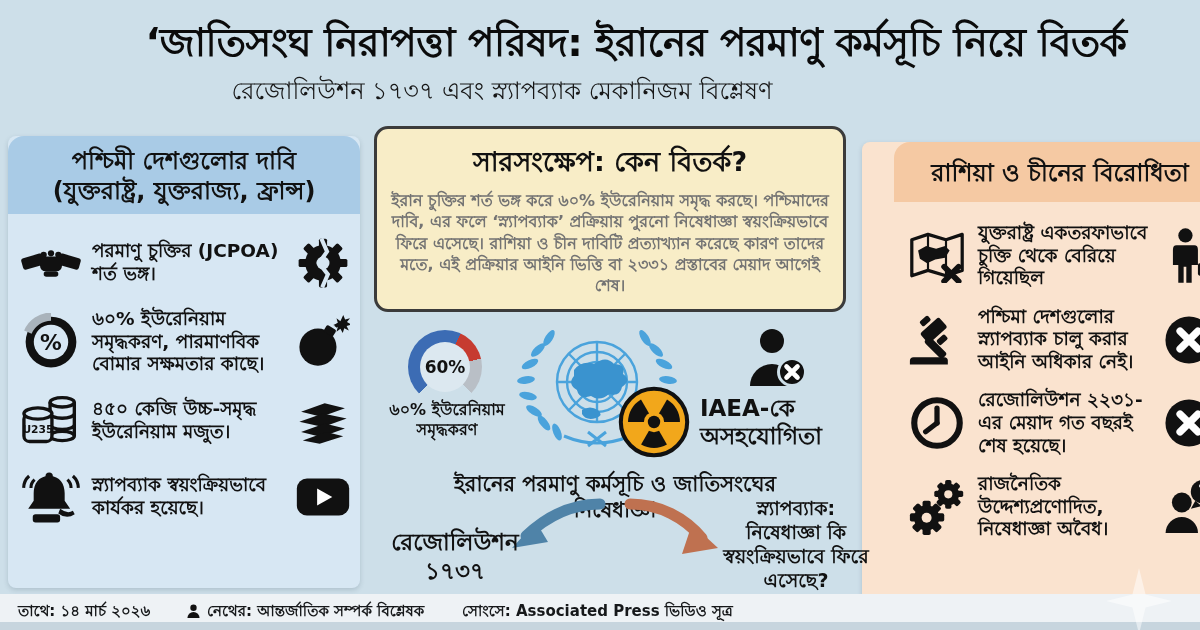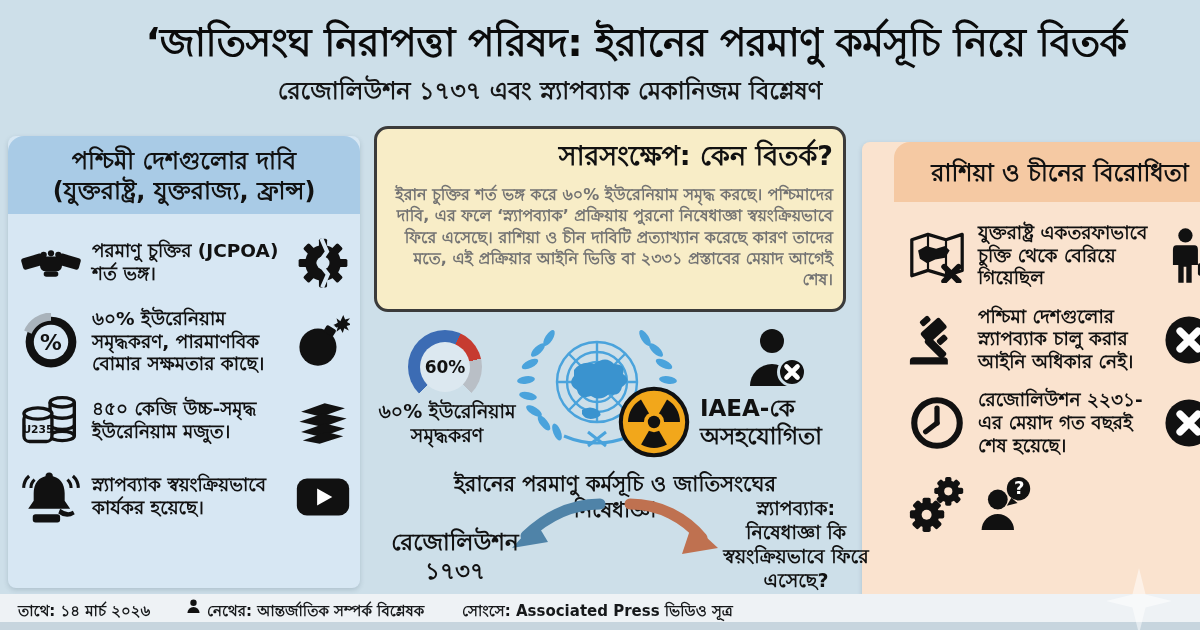--- a/index.html
+++ b/index.html
@@ -5,71 +5,71 @@
   html,body{margin:0;padding:0;}
   body{
     width:1200px;height:630px;position:relative;overflow:hidden;
     background:#cddfe9;
     font-family:"DejaVu Sans","Liberation Sans",sans-serif;
     color:#111;
   }
   .title{position:absolute;top:12px;left:0;width:1200px;text-align:center;
     font-size:39px;font-weight:800;letter-spacing:-.5px;color:#0b0b0b;padding-left:36px;}
   .subtitle{position:absolute;top:72px;left:0;width:1004px;text-align:center;
-    font-size:24px;font-weight:700;color:#161616;margin-left:48px;}
+    font-size:24px;font-weight:400;color:#161616;}
 
   
   .panel{position:absolute;border-radius:8px;box-shadow:0 2px 5px rgba(40,60,80,.18);}
   .panel.left{left:8px;top:136px;width:352px;height:452px;background:#d7e7f3;}
   .panel.right{left:862px;top:142px;width:332px;height:544px;background:#fae3cf;padding-left:32px;}
   .panel-head{border-radius:16px 16px 0 0;text-align:center;font-weight:800;line-height:1.25;
     padding:10px 4px 8px 4px;font-size:24px;}
   .panel.left .panel-head{background:#a9cbe6;}
   .panel.right .panel-head{background:#f5c9a3;padding:16px 4px 14px 4px;}
   .rows{padding:8px 10px 4px 12px;}
   .row{display:flex;align-items:center;gap:10px;margin:10px 0 14px 0;}
   .panel.right .row{margin:12px 0 16px 0;}
   .ic{flex:none;display:flex;align-items:center;justify-content:center;position:relative;}
   .ic.lead{width:62px;height:62px;}
   .ic.trail{width:54px;height:58px;}
   .txt{flex:1;font-size:18.5px;font-weight:700;line-height:1.22;}
 
   
   .summary{position:absolute;left:374px;top:126px;width:472px;height:186px;
     background:#f8edc7;border:3px solid #3b3b3b;border-radius:14px;
-    box-sizing:border-box;text-align:right;padding:4px 10px;}
+    box-sizing:border-box;text-align:center;padding:10px 10px;}
   .s-title{font-size:27px;font-weight:800;margin:2px 0 4px 0;}
   .s-body{font-size:16px;font-weight:700;line-height:1.33;color:#737373;}
 
   
   .gauge{position:absolute;left:408px;top:330px;width:74px;height:74px;border-radius:50%;
     background:conic-gradient(from 225deg,#3c6cb4 0deg 160deg,#c63b30 160deg 212deg,#b9bfc6 212deg 270deg,transparent 270deg 360deg);}
   .gauge-inner{position:absolute;inset:12px;border-radius:50%;background:#dce8f0;
     display:flex;align-items:center;justify-content:center;font-size:17px;font-weight:800;}
   .gauge-cap{position:absolute;left:362px;top:400px;width:170px;text-align:center;
-    font-size:19px;font-weight:700;line-height:1.25;}
+    font-size:16px;font-weight:700;line-height:1.25;}
   .un-emblem{position:absolute;left:512px;top:322px;width:170px;height:134px;}
   .radiation{position:absolute;left:618px;top:386px;width:72px;height:72px;}
   .un-cap{position:absolute;left:425px;top:472px;width:380px;text-align:center;
     font-size:21px;font-weight:800;line-height:1.22;}
   .iaea-ic{position:absolute;left:740px;top:328px;width:72px;height:66px;}
   .iaea-lab{position:absolute;left:700px;top:394px;width:160px;text-align:left;
     font-size:23px;font-weight:700;line-height:1.22;}
   .arrows{position:absolute;left:500px;top:496px;width:230px;height:76px;}
   .res-lab{position:absolute;left:380px;top:528px;width:150px;text-align:center;
     font-size:23px;font-weight:800;line-height:1.25;}
   .snap-lab{position:absolute;left:722px;top:497px;width:148px;text-align:center;
     font-size:19px;font-weight:800;line-height:1.26;}
 
   
   .footer-band{position:absolute;left:0;top:594px;width:1200px;height:28px;background:#eef2f5;}
   .bottom-strip{position:absolute;left:0;top:622px;width:1200px;height:8px;background:#c7d5de;}
   .f-item{position:absolute;top:599px;font-size:15px;font-weight:600;color:#16181a;}
   .f-date{left:18px;}
-  .f-author{left:186px;display:flex;align-items:flex-start;gap:6px;}
+  .f-author{left:186px;display:flex;align-items:center;gap:6px;}
   .f-source{left:462px;}
 
   .sparkle{position:absolute;left:1106px;top:568px;width:66px;height:66px;background:#fff;opacity:.5;
     clip-path:polygon(50% 0,60% 40%,100% 50%,60% 60%,50% 100%,40% 60%,0 50%,40% 40%);}
 
   .iclab{position:absolute;font-weight:800;color:#111;}
   svg{display:block;}
 </style>
 </head>
 <body>
@@ -281,20 +281,21 @@
               <rect x="16" y="52" width="9" height="10" rx="2" transform="rotate(45 20.5 43)"></rect>
               <rect x="2" y="38" width="10" height="9" rx="2" transform="rotate(45 20.5 43)"></rect>
               <rect x="30" y="38" width="10" height="9" rx="2" transform="rotate(45 20.5 43)"></rect>
               <circle cx="20.5" cy="43" r="14"></circle>
             </g>
           </g>
           <circle cx="44.5" cy="17" r="4.5" fill="#fae3cf"></circle>
           <circle cx="20.5" cy="43" r="5.5" fill="#fae3cf"></circle>
         </svg>
       </div>
+      <div class="txt">রাজনৈতিক উদ্দেশ্যপ্রণোদিত, নিষেধাজ্ঞা অবৈধ।</div>
       <div class="ic trail">
         <svg width="54" height="56" viewBox="0 0 60 62" fill="#111">
           <circle cx="22" cy="26" r="11"></circle>
           <path d="M4 60 a18 18 0 0 1 36 0 z"></path>
           <circle cx="45" cy="14" r="13"></circle>
           <path d="M37 24 l-5 9 12-3z"></path>
         </svg>
         <span class="iclab" style="left:36px;top:2px;font-size:18px;color:#fff;">?</span>
       </div>
     </div>

